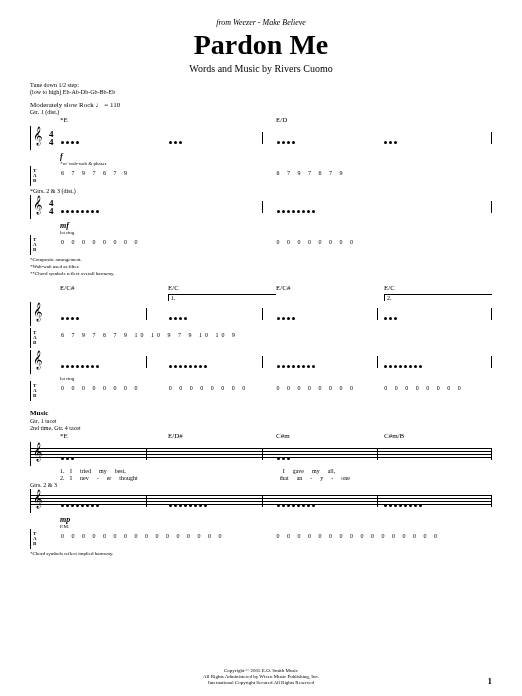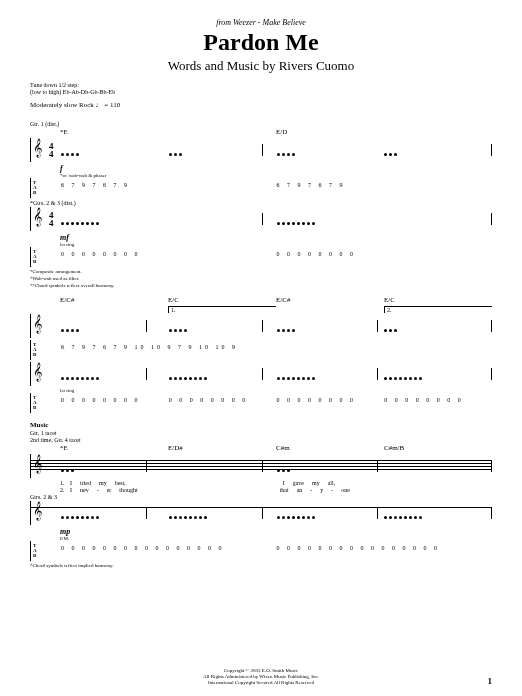--- a/index.html
+++ b/index.html
@@ -20,41 +20,41 @@
   }
   .header {
     text-align: center;
     margin-bottom: 8px;
   }
   .source {
     font-size: 8px;
     font-style: italic;
   }
   .title {
-    font-size: 24px;
+    font-size: 28px;
     font-weight: bold;
     margin: 2px 0;
   }
   .credits {
-    font-size: 13px;
+    font-size: 10px;
     margin-top: 1px;
   }
   .tuning {
     font-size: 6px;
     line-height: 1.1;
     margin-bottom: 6px;
   }
   .section-label {
     font-size: 7px;
     font-weight: bold;
     margin-bottom: 1px;
   }
   .tempo {
     font-size: 7px;
-    margin-bottom: 12px;
+    margin-bottom: 0;
   }
   .guitar-label {
     font-size: 6px;
     margin-bottom: 1px;
   }
   .system {
     margin-bottom: 8px;
   }
   .chord-row {
     display: flex;

